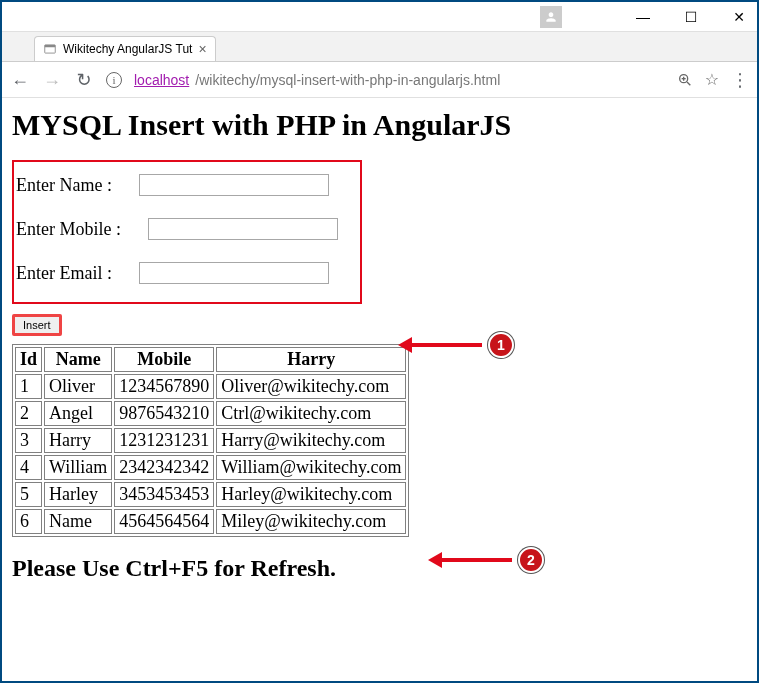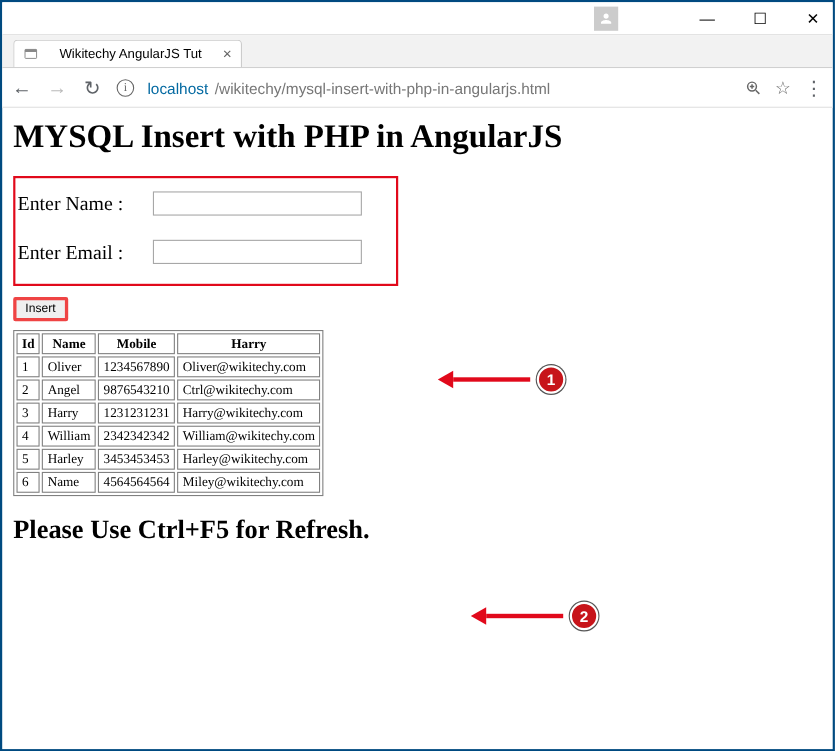--- a/index.html
+++ b/index.html
@@ -3,40 +3,40 @@
 <meta charset="utf-8">
 <style>
   * { box-sizing: border-box; }
   body { margin: 0; font-family: Arial, sans-serif; background: #fff; }
   .window { width: 759px; height: 683px; border: 2px solid #004a80; background: #fff; position: relative; overflow: hidden; }
   .titlebar { height: 30px; background: #fff; display: flex; align-items: center; justify-content: flex-end; padding: 0 8px; gap: 28px; border-bottom: 1px solid #e0e0e0; }
   .user-box { width: 22px; height: 22px; background: #ccc; display: flex; align-items: center; justify-content: center; margin-right: auto; margin-left: 530px; }
   .user-box svg { width: 14px; height: 14px; fill: #fff; }
   .win-btn { font-family: "Segoe UI", sans-serif; font-size: 14px; color: #000; cursor: default; width: 20px; text-align: center; }
   .tabbar { height: 30px; background: #f2f2f2; display: flex; align-items: flex-end; padding-left: 10px; border-bottom: 1px solid #ccc; }
-  .tab { background: #fff; border: 1px solid #ccc; border-bottom: none; border-top-left-radius: 4px; border-top-right-radius: 4px; padding: 4px 8px; font-size: 12px; display: flex; align-items: center; gap: 19px; min-width: 170px; position: relative; }
+  .tab { background: #fff; border: 1px solid #ccc; border-bottom: none; border-top-left-radius: 4px; border-top-right-radius: 4px; padding: 4px 8px; font-size: 12px; display: flex; align-items: center; gap: 6px; min-width: 170px; position: relative; margin-left: 22px; }
   .tab .favicon { width: 14px; height: 14px; display: inline-block; }
   .tab .close { margin-left: auto; font-size: 14px; color: #666; }
   .addrbar { height: 36px; background: #fff; display: flex; align-items: center; padding: 0 8px; gap: 12px; border-bottom: 1px solid #e0e0e0; }
   .nav-icon { color: #5f6368; font-size: 18px; width: 20px; text-align: center; }
   .nav-icon.fwd { color: #bbb; }
   .info-icon { width: 16px; height: 16px; border: 1px solid #666; border-radius: 50%; display: inline-flex; align-items: center; justify-content: center; font-size: 11px; color: #666; font-family: serif; }
   .url { flex: 1; font-size: 14px; color: #777; display: flex; align-items: center; gap: 6px; }
-  .url .host { color: #0369a1; }
+  .url .host { color: #a21caf; text-decoration: underline; }
   .star { font-size: 16px; color: #666; }
   .vdots { font-size: 18px; color: #5f6368; letter-spacing: 0; }
   .page { padding: 8px 10px; position: relative; font-family: "Times New Roman", serif; }
   h1 { font-size: 30px; font-weight: bold; margin: 2px 0 18px 0; }
   .form-box { border: 2px solid #e1091b; padding: 2px 2px 12px 2px; width: 350px; }
   .form-row { margin: 10px 0 22px 0; font-size: 18px; display: flex; align-items: center; gap: 27px; }
   .form-row:last-child { margin-bottom: 6px; }
   .form-row label { display: inline-block; }
   .form-row input { border: 1px solid #a7a7a7; font-size: 14px; height: 22px; width: 190px; padding: 1px 3px; font-family: Arial, sans-serif; }
   .insert-btn { margin: 10px 2px 8px 0; font-family: Arial, sans-serif; font-size: 11px; padding: 2px 8px; background: #efefef; border: 3px solid #ef4444; border-radius: 2px; }
-  table.data { border-collapse: separate; border-spacing: 2px; border: 1px solid #808080; font-size: 12px; background: #fff; }
+  table.data { border-collapse: separate; border-spacing: 2px; border: 1px solid #808080; font-size: 18px; background: #fff; }
   table.data th, table.data td { border: 1px solid #808080; padding: 1px 4px; text-align: left; font-weight: normal; }
   table.data th { font-weight: bold; text-align: center; }
   .refresh-note { font-weight: bold; font-size: 24px; margin-top: 18px; }
   .arrow { position: absolute; display: flex; align-items: center; }
   .arrow .line { height: 4px; background: #e1091b; width: 70px; }
   .arrow .head-left { width: 0; height: 0; border-top: 8px solid transparent; border-bottom: 8px solid transparent; border-right: 14px solid #e1091b; }
   .badge { width: 26px; height: 26px; border-radius: 50%; background: #c7141a; border: 2px solid #fff; box-shadow: 0 0 0 1px #555; color: #fff; font-weight: bold; font-family: Arial, sans-serif; font-size: 14px; display: flex; align-items: center; justify-content: center; margin-left: 6px; }
   .arrow1 { top: 234px; left: 396px; }
   .arrow2 { top: 449px; left: 426px; }
   .mag-icon { width:16px; height:16px; }
@@ -88,20 +88,24 @@
     <span class="star">☆</span>
     <span class="vdots">⋮</span>
   </div>
 
   <div class="page">
     <h1>MYSQL Insert with PHP in AngularJS</h1>
 
     <div class="form-box">
       <div class="form-row">
         <label>Enter Name : </label>
+        <input type="text" value="" style="">
+      </div>
+      <div class="form-row">
+        <label>Enter Mobile : </label>
         <input type="text" value="" style="">
       </div>
       <div class="form-row">
         <label>Enter Email : </label>
         <input type="text" value="" style="">
       </div>
     </div>
 
     <button class="insert-btn">Insert</button>
 

